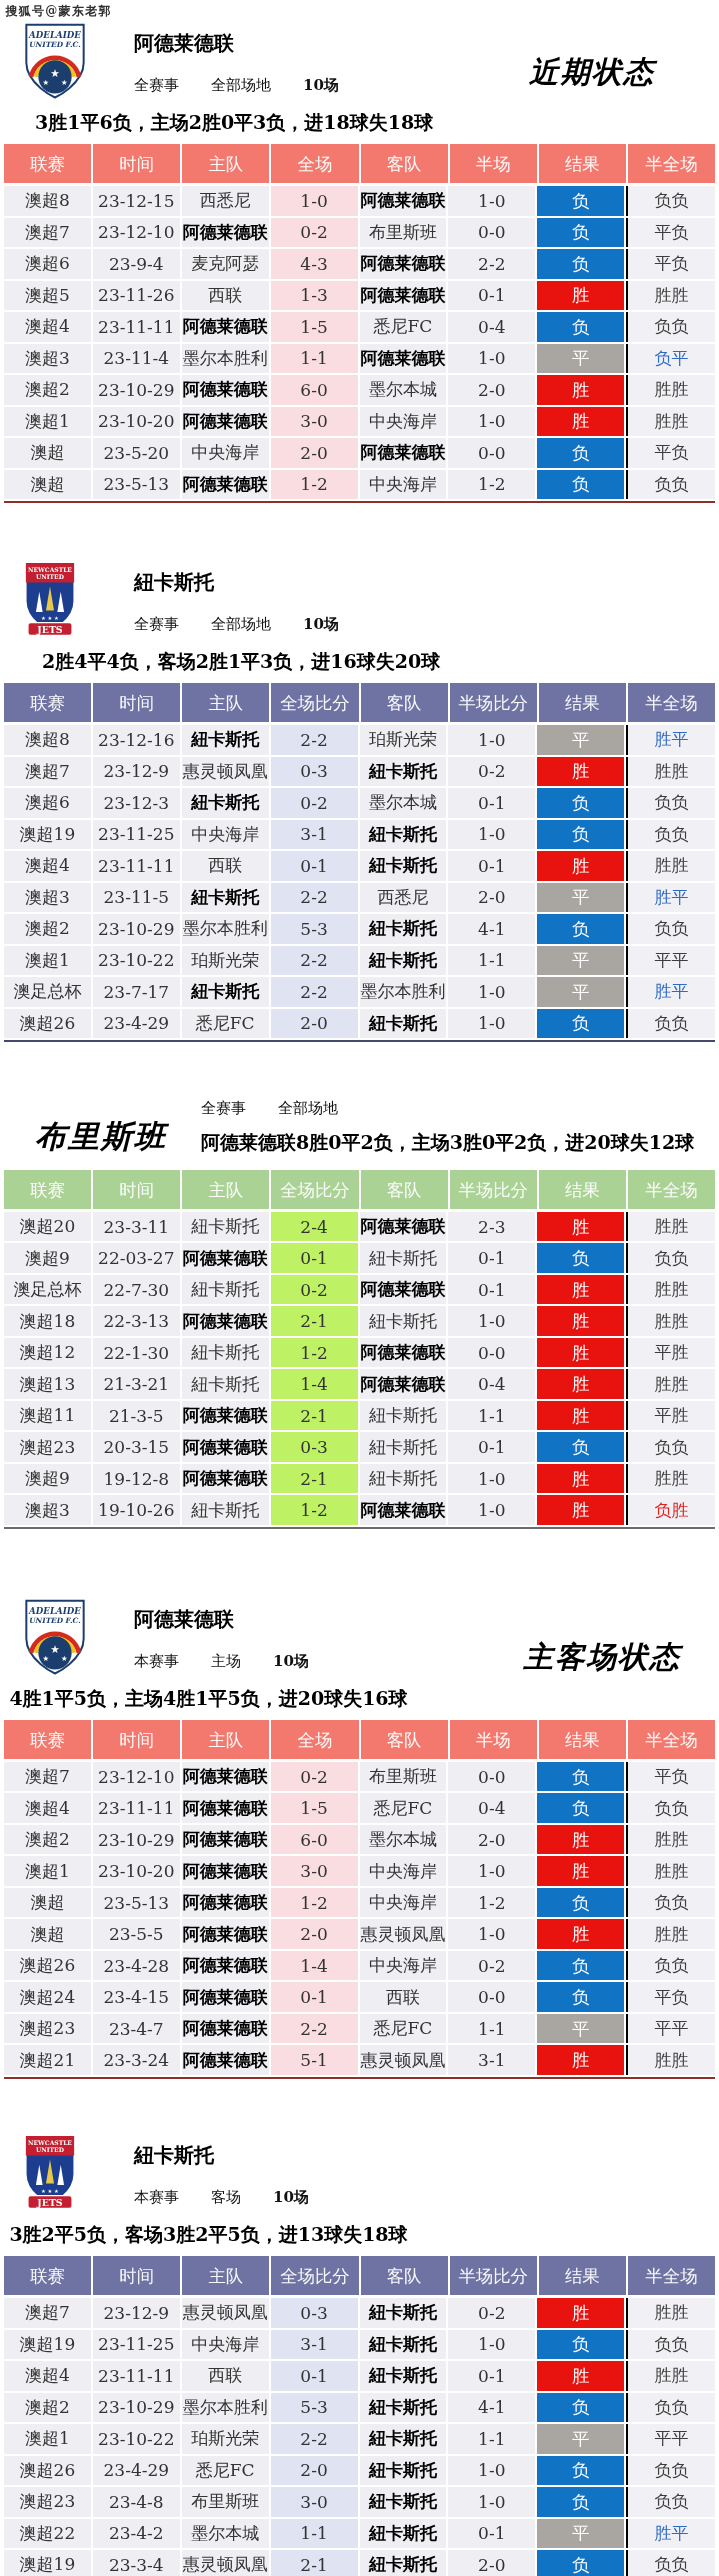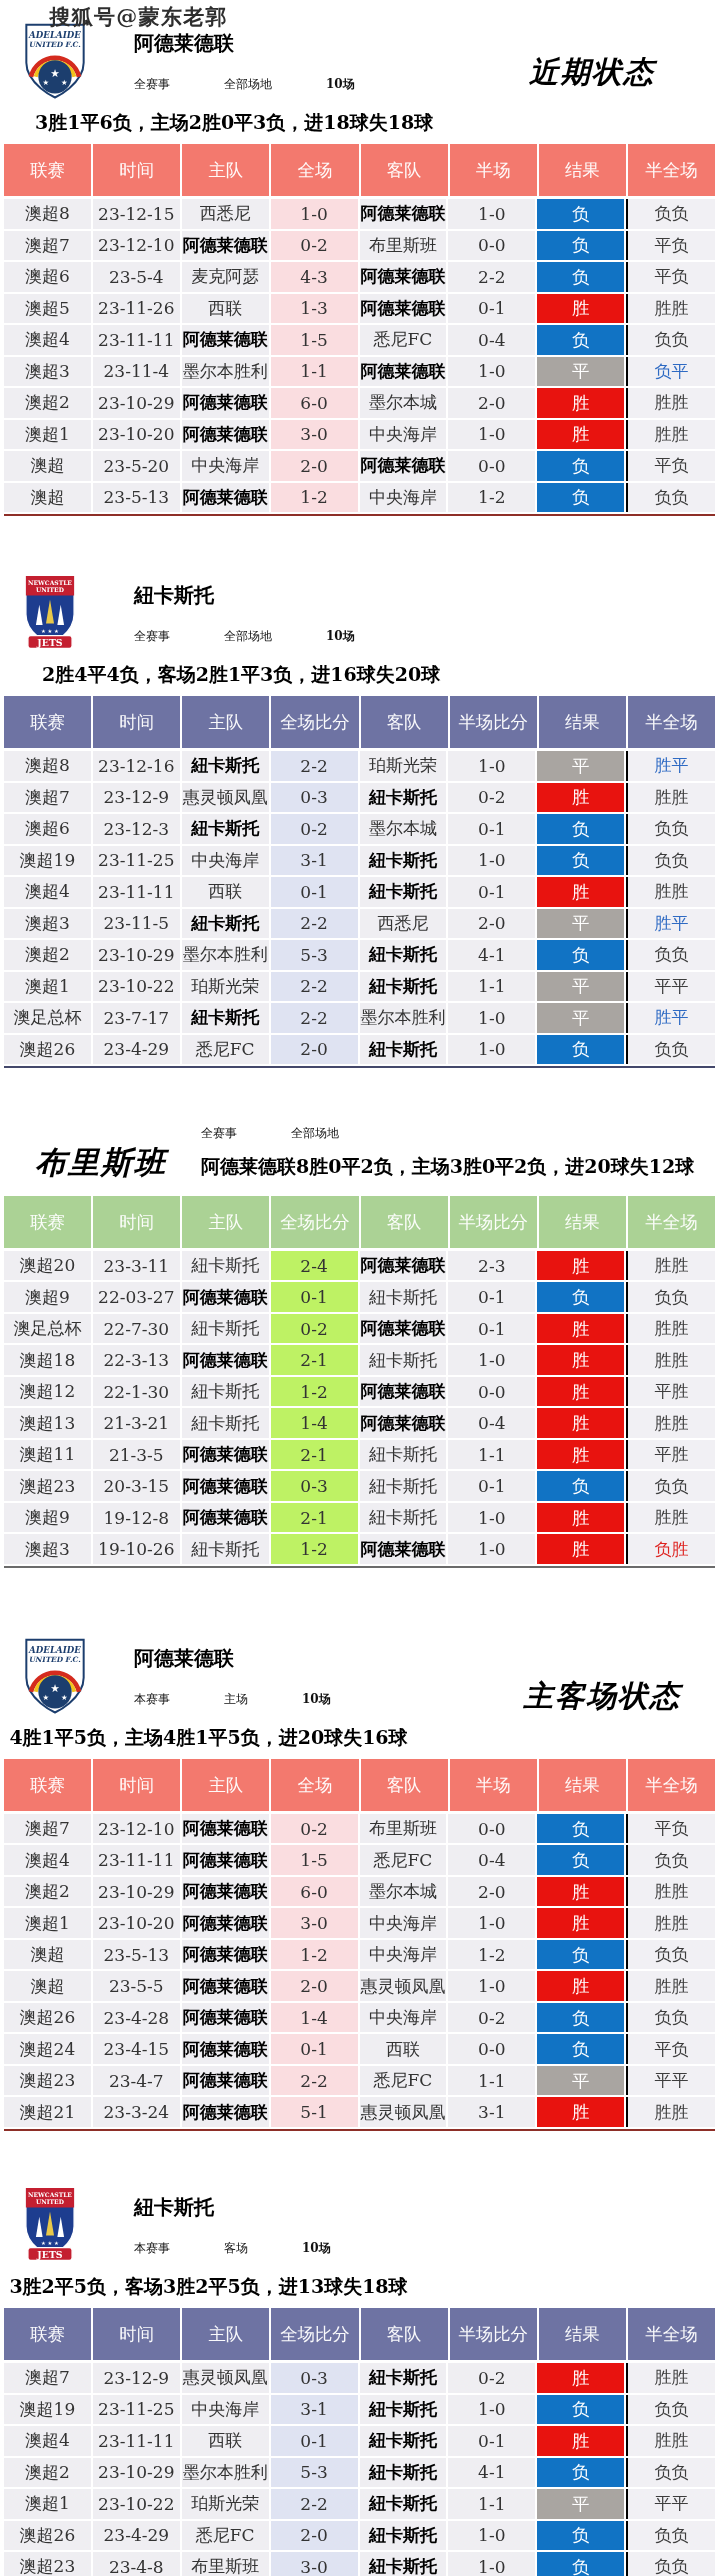--- a/index.html
+++ b/index.html
@@ -1,30 +1,30 @@
 <!DOCTYPE html>
 <html style="font-size:10.7px"><head>
 <meta charset="utf-8">
 <style>
   html,body{margin:0;padding:0;background:#fff;}
   body{width:719px;font-family:"DejaVu Serif","Liberation Serif",serif;color:#222;position:relative;}
-  .watermark{position:absolute;top:2.7px;left:5.4px;font-size:21px;font-weight:bold;color:#2e2e2e;letter-spacing:1.3px;z-index:5;margin-left:44px;}
+  .watermark{position:absolute;top:2.7px;left:5.4px;font-size:12px;font-weight:bold;color:#2e2e2e;letter-spacing:1.3px;z-index:5;}
 
   .sec{position:relative;}
   #sec1{padding-top:23px;}
   #sec2{margin-top:59px;}
   #sec3{margin-top:54px;}
   #sec4{margin-top:70px;}
   #sec5{margin-top:56px;}
 
   .sec-head{position:relative;min-height:82px;}
   .crest{position:absolute;left:23px;top:-1.3px;}
   .head-text{margin-left:134px;padding-top:6.7px;}
   .team-title{font-size:20px;font-weight:bold;color:#000;}
-  .filters{display:flex;gap:54px;font-size:12px;color:#111;margin-top:19px;align-items:center;}
+  .filters{display:flex;gap:32px;font-size:15px;color:#111;margin-top:19px;align-items:center;}
   .filters .count{font-weight:bold;}
   .side-title{position:absolute;font-size:29.5px;font-weight:900;font-style:italic;color:#000;letter-spacing:2px;white-space:nowrap;}
   #sec1 .side-title{right:64px;top:29.5px;}
   #sec4 .side-title{right:38px;top:39px;}
   .summary{font-size:19px;font-weight:bold;color:#000;}
   #sec1 .summary{margin:5.4px 0 8px 35px;}
   #sec2 .summary{margin:5.4px 0 8px 42px;}
   #sec4 .summary,#sec5 .summary{margin:5.4px 0 8px 9.4px;}
 
   
@@ -35,21 +35,21 @@
   .h2h-right .summary{margin:12px 0 0 0;}
   #sec3 .tbl{margin-top:12px;}
 
   
   .tbl{margin:0 4px;}
   .trow{display:flex;margin-bottom:2px;}
   .thead{margin-bottom:2.7px;}
   .cell{flex:1 1 0;min-width:0;height:29.5px;margin-right:2px;display:flex;align-items:center;justify-content:center;
         background:#efeef2;font-size:17px;color:#333;white-space:nowrap;overflow:hidden;}
   .cell:last-child{margin-right:0;}
-  .hcell{height:52px;font-size:17.4px;color:rgba(255,255,255,.96);}
+  .hcell{height:39px;font-size:17.4px;color:rgba(255,255,255,.96);}
   .bold{font-weight:bold;color:#000;}
   .result{color:#fff;font-size:17.4px;}
   .win{background:#e8130f;}
   .loss{background:#1173c4;}
   .draw{background:#a9a5a1;}
   .hf{border-left:2px solid #000000;background:#f1f0f4;color:#3d3d3d;}
   .hf.blue{color:#2e6ac3;}
   .hf.red{color:#de2421;}
 
   .theme-salmon .hcell{background:#f3796e;}
@@ -119,21 +119,21 @@
         <div class="cell date">23-12-10</div>
         <div class="cell team bold">阿德莱德联</div>
         <div class="cell score">0-2</div>
         <div class="cell team">布里斯班</div>
         <div class="cell half">0-0</div>
         <div class="cell result loss">负</div>
         <div class="cell hf">平负</div>
       </div>
       <div class="trow">
         <div class="cell league">澳超6</div>
-        <div class="cell date">23-5-4</div>
+        <div class="cell date">23-9-4</div>
         <div class="cell team">麦克阿瑟</div>
         <div class="cell score">4-3</div>
         <div class="cell team bold">阿德莱德联</div>
         <div class="cell half">2-2</div>
         <div class="cell result loss">负</div>
         <div class="cell hf">平负</div>
       </div>
       <div class="trow">
         <div class="cell league">澳超5</div>
         <div class="cell date">23-11-26</div>

